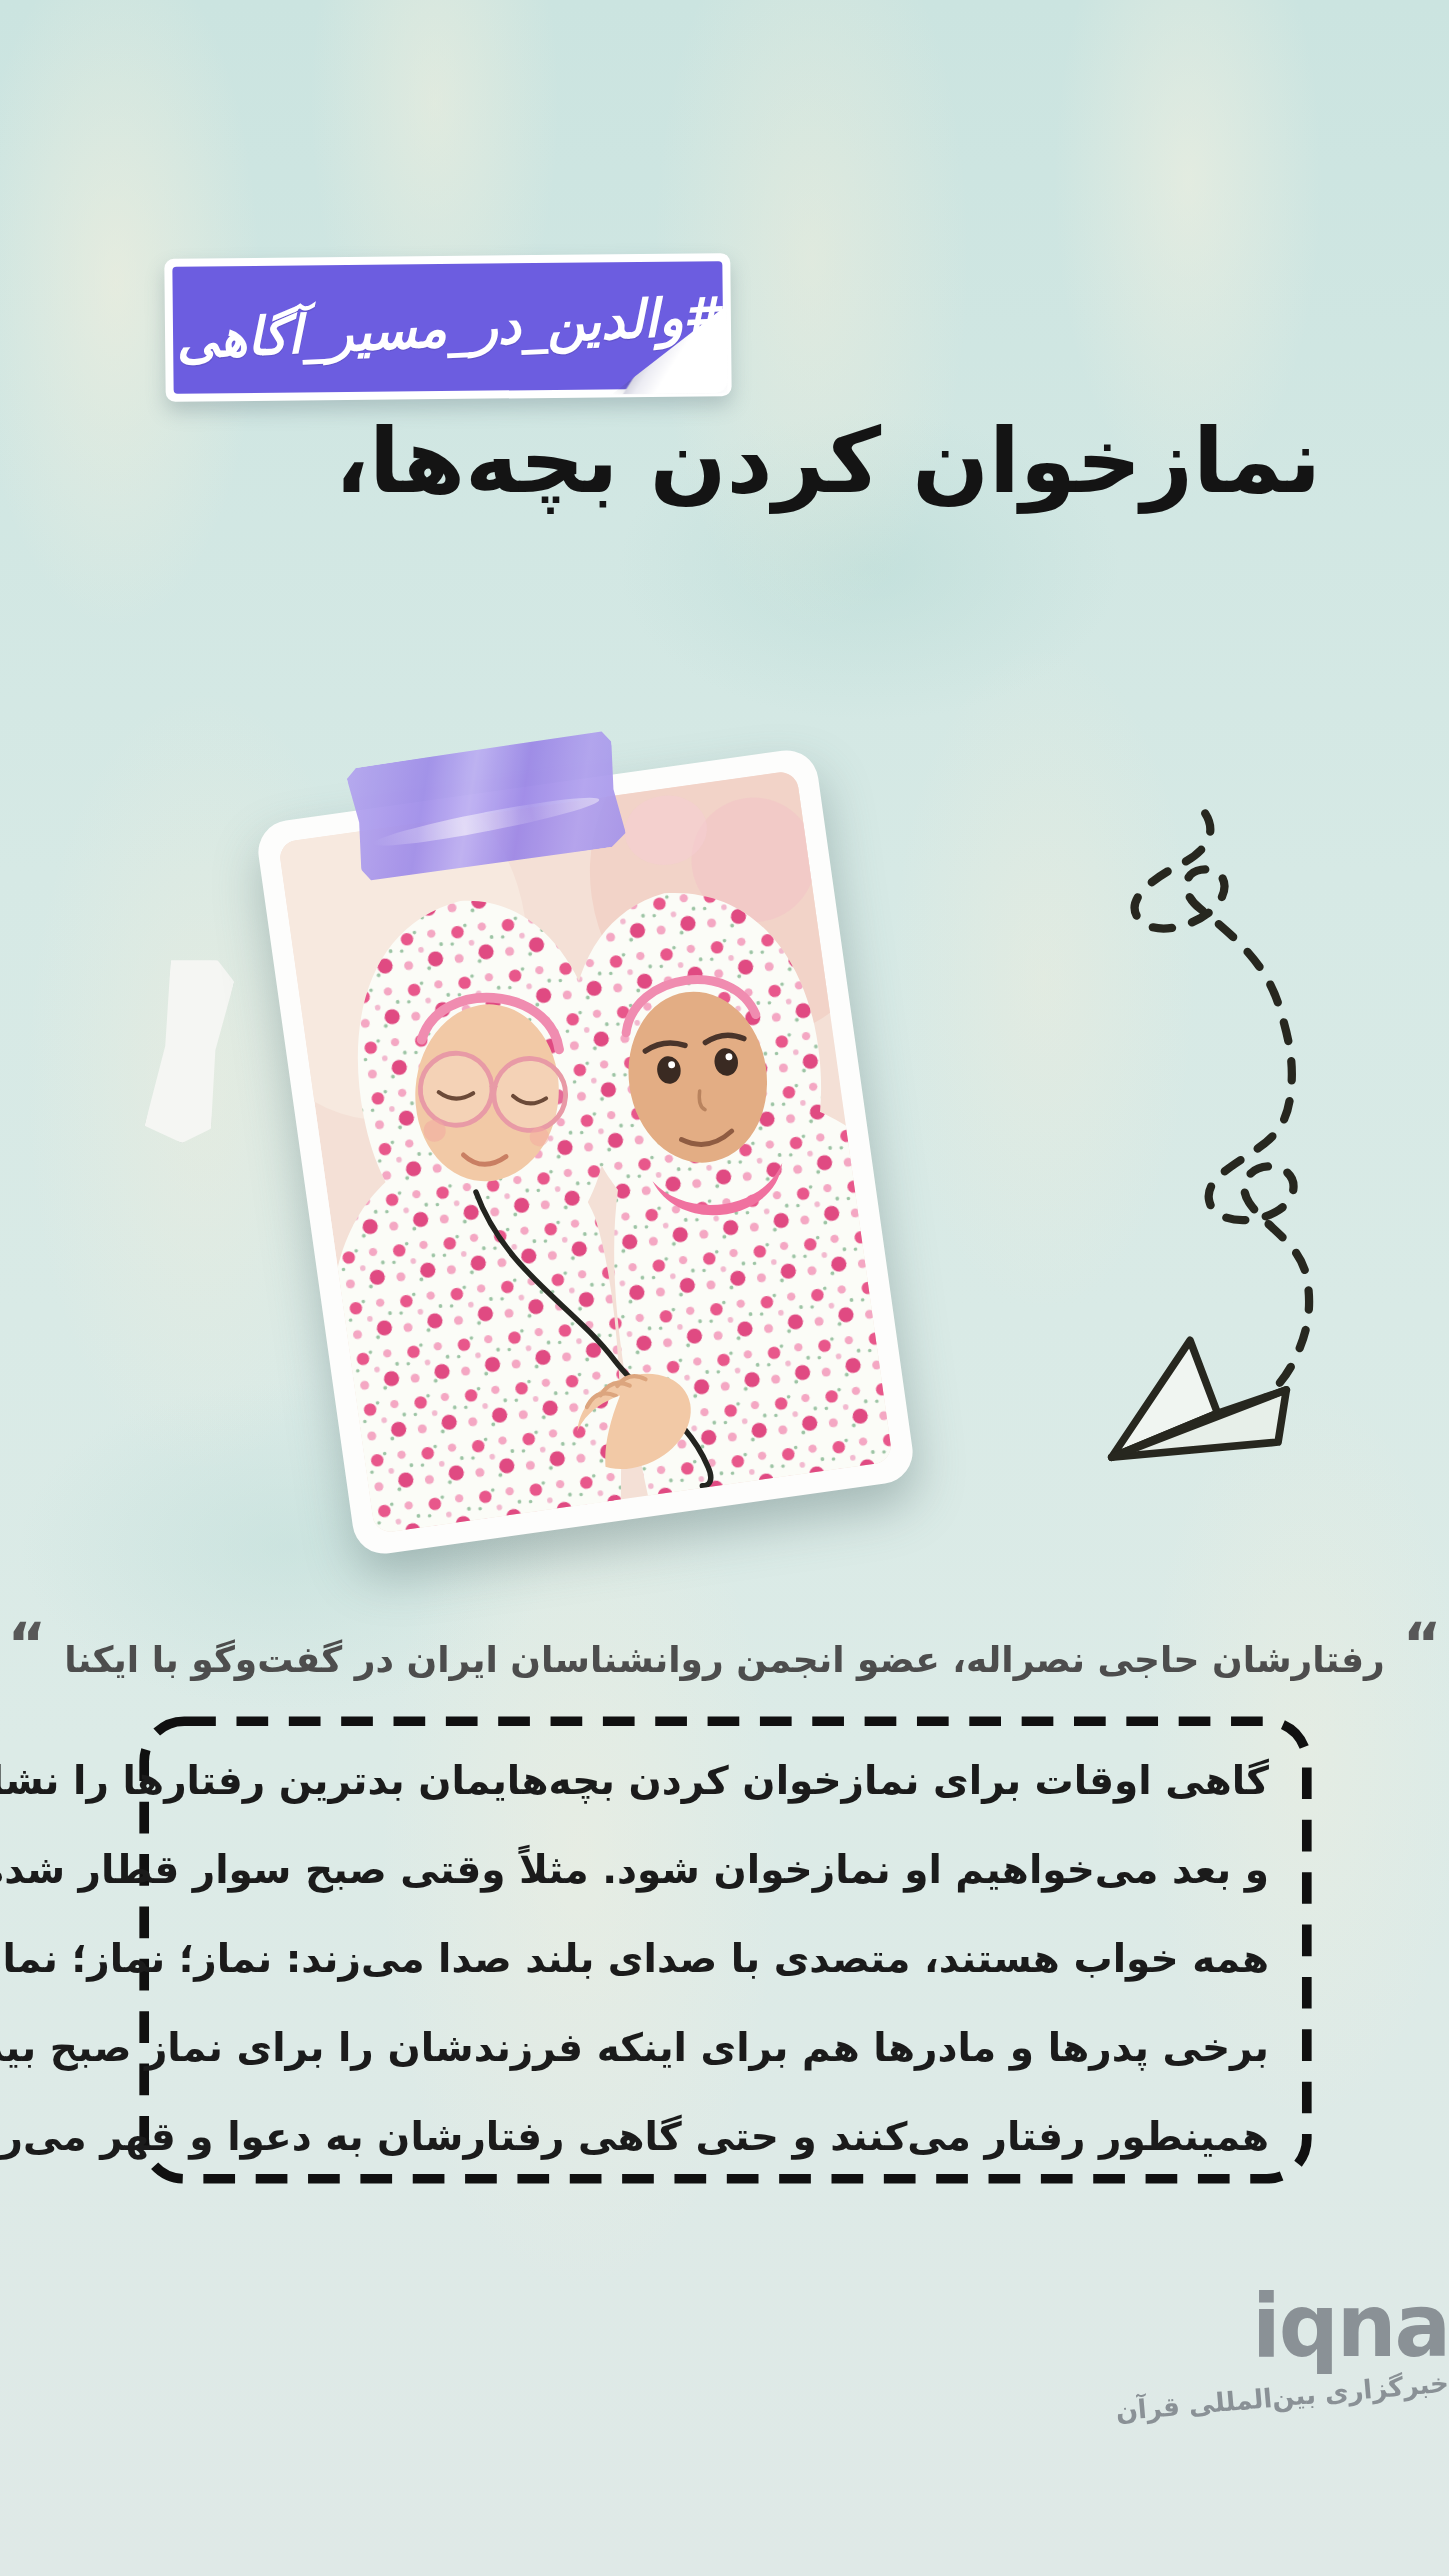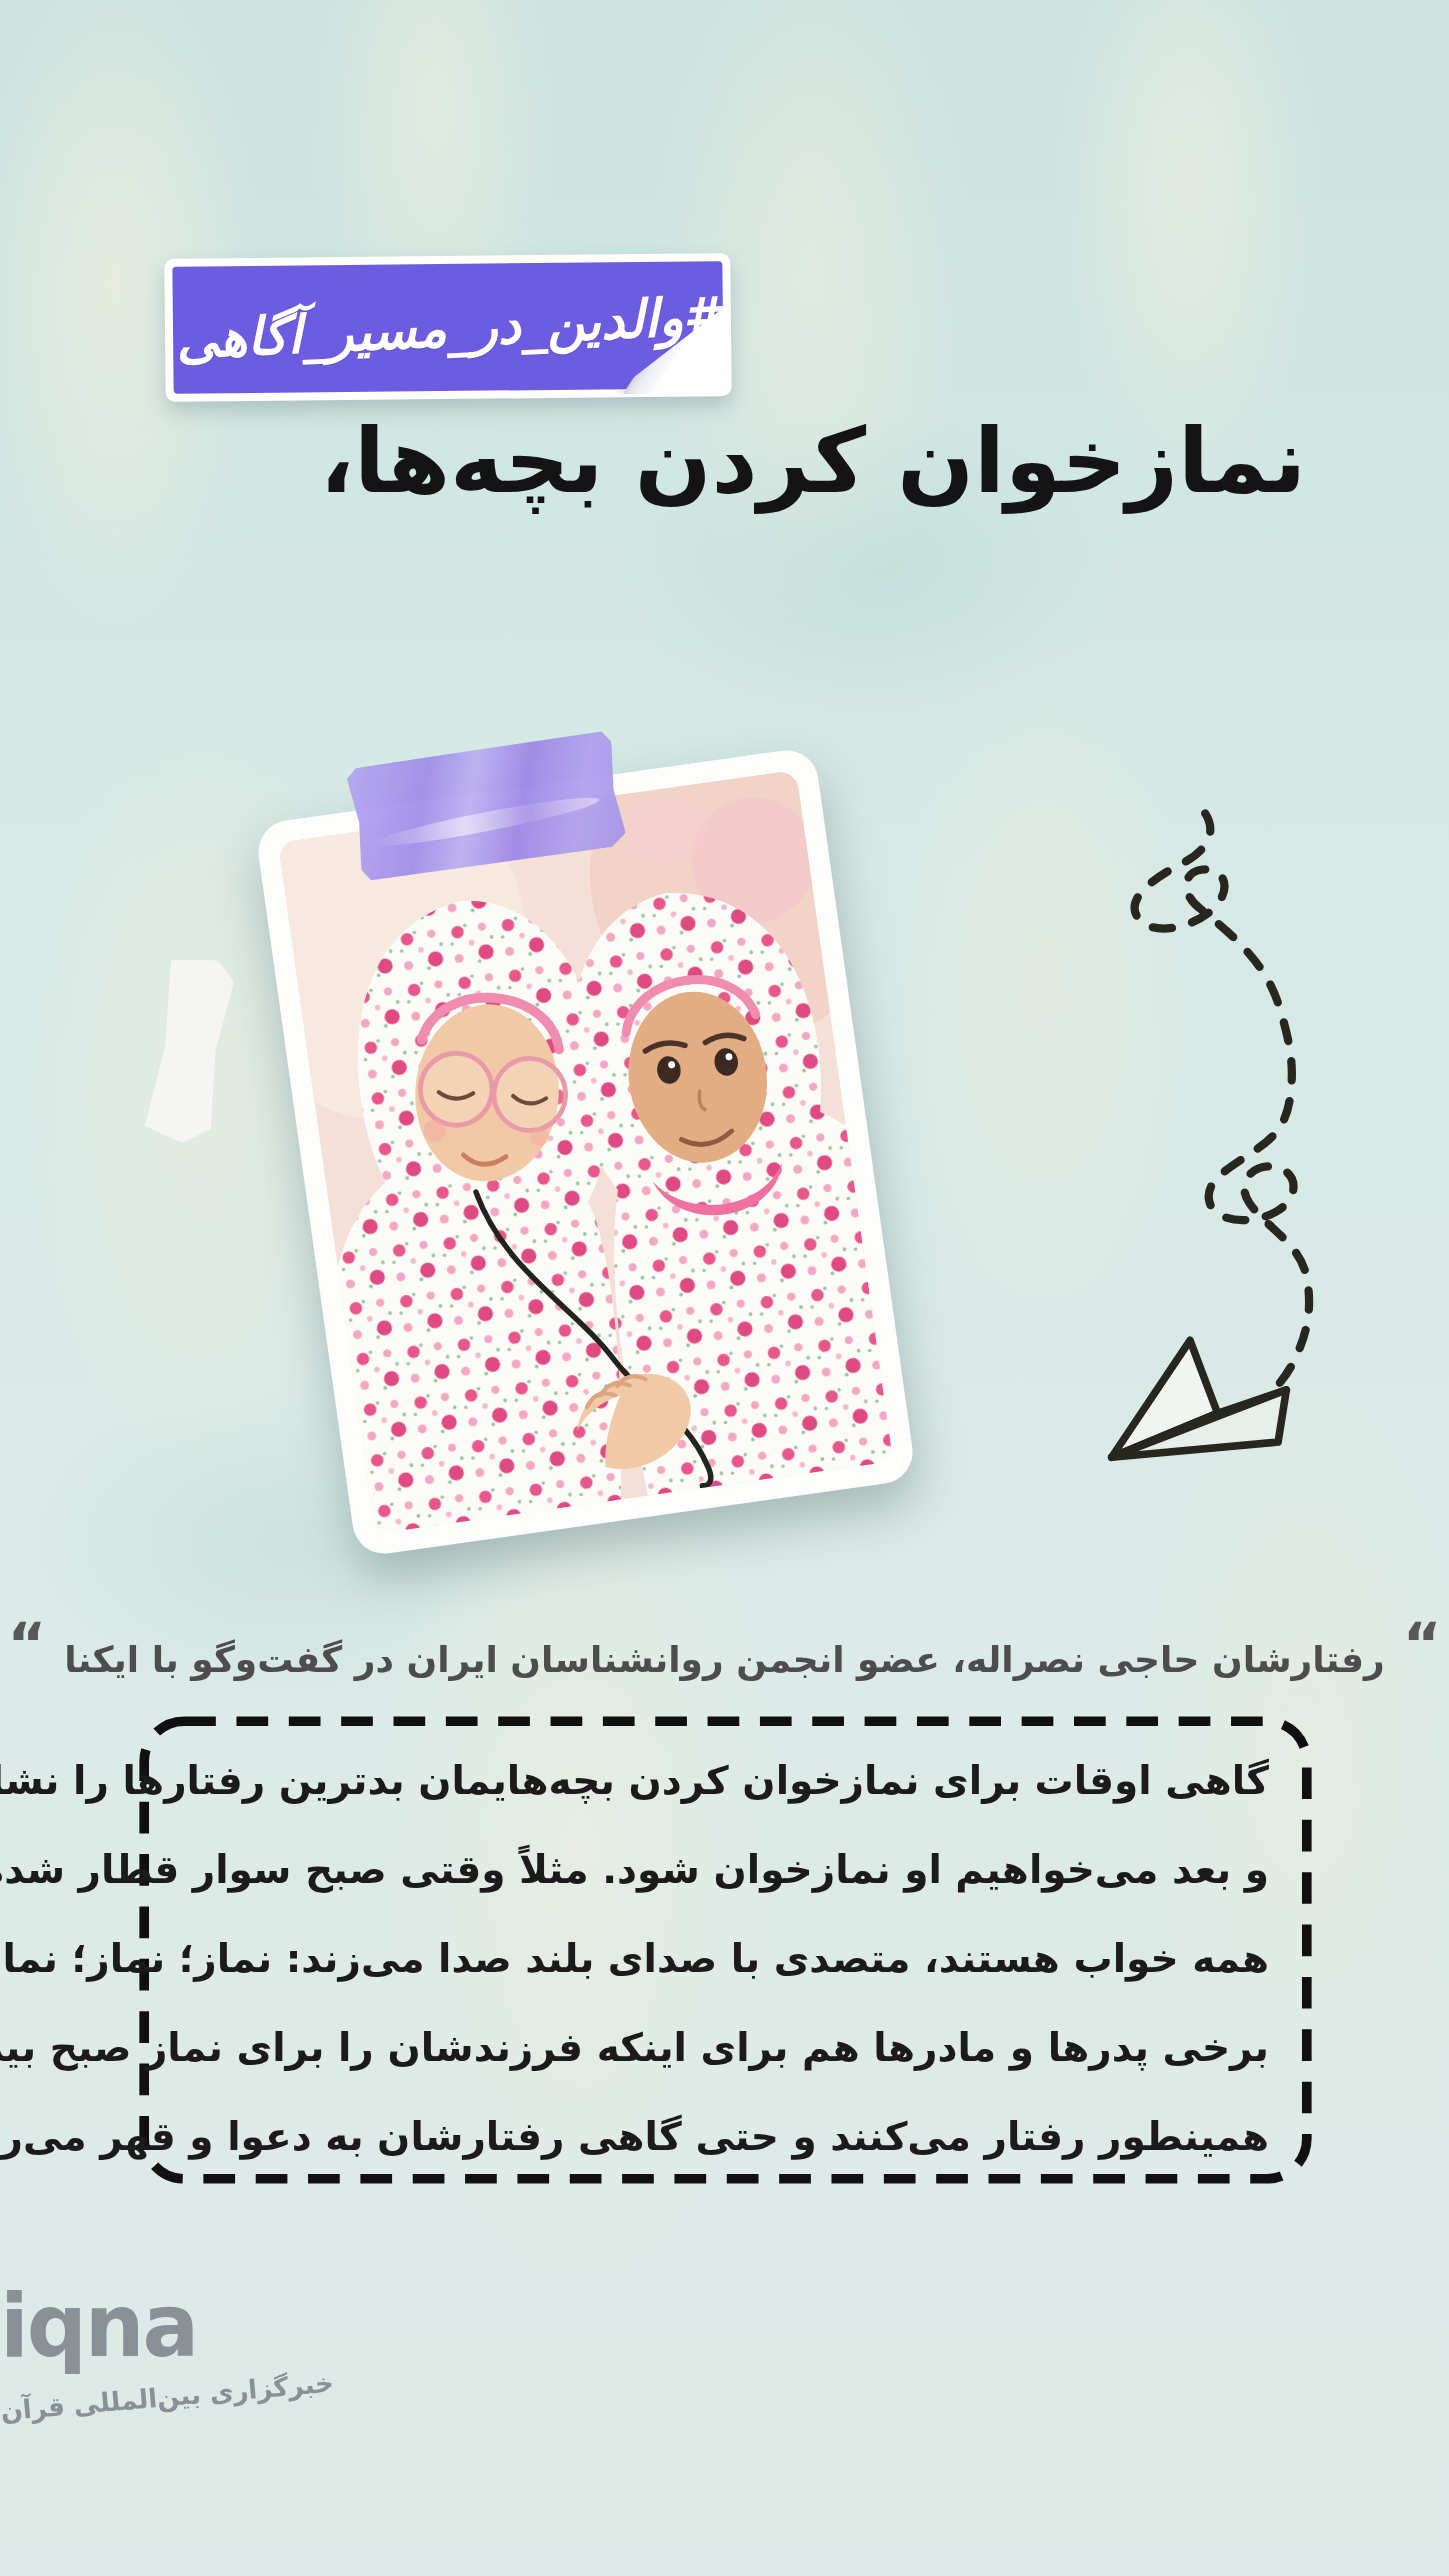--- a/index.html
+++ b/index.html
@@ -44,21 +44,21 @@
   .banner-curl{
     position:absolute;right:4.1px;bottom:2.8px;width:116px;height:88px;
     clip-path:polygon(100% 0,100% 100%,0 100%);
     background:linear-gradient(303deg,#ffffff 42%,#ececf3 54%,#d6d6e1 60%,rgba(0,0,0,0) 61%);
     border-radius:0 0 12.4px 0;
     filter:drop-shadow(-5.5px -4.1px 6.9px rgba(60,60,90,.28));
   }
 
   
   .headline{
-    position:absolute;top:386px;right:143px;margin:0;
+    position:absolute;top:386px;right:128px;margin:0;
     direction:rtl;text-align:right;
     color:#141414;font-size:90px;font-weight:bold;line-height:150px;
   }
 
   
   .paper-shred{
     position:absolute;background:#f5f6f3;border-radius:6.9px;
     box-shadow:0 5.5px 11px rgba(90,110,110,.25);
   }
   .shred-left{left:157px;top:957px;width:66px;height:186px;transform:rotate(9deg);
@@ -105,21 +105,21 @@
     position:absolute;left:138px;top:1715px;width:1175px;height:470px;
     direction:rtl;text-align:center;
   }
   .dashed-border{position:absolute;inset:0;width:100%;height:100%;}
   .quote-lines{position:relative;padding:20.7px 44px 0;}
   .quote-lines p{
     margin:0;font-size:39px;font-weight:bold;color:#1b1b1b;line-height:89px;white-space:nowrap;
   }
 
   
-  .logo{position:absolute;left:0;right:0;top:2285px;text-align:left;color:#8a9196;}
+  .logo{position:absolute;left:0;right:0;top:2285px;text-align:right;color:#8a9196;}
   .logo-word{
     font-size:84px;font-weight:bold;letter-spacing:-2.1px;line-height:83px;
     transform:scaleY(1.04);
   }
   .logo-tagline{
     display:inline-block;font-size:26px;font-weight:bold;margin-top:1.4px;
     transform:rotate(-5deg);direction:rtl;
   }
 </style>
 </head>

